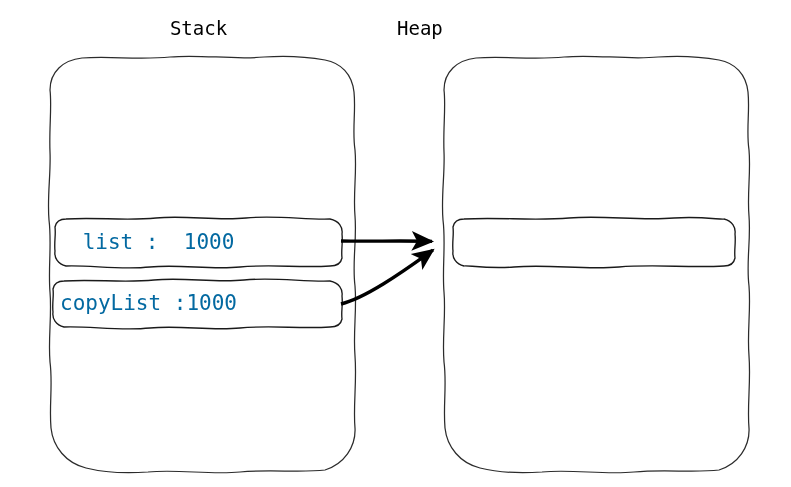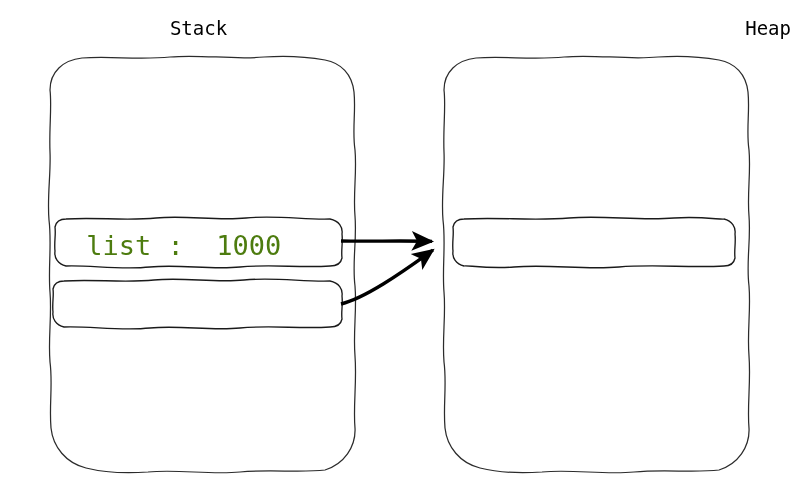--- a/index.html
+++ b/index.html
@@ -31,27 +31,27 @@
   .region-title {
     position: absolute;
     font-family: "DejaVu Sans Mono", monospace;
     font-size: 19px;
     color: #000000;
     white-space: pre;
     letter-spacing: 0px;
     line-height: 1;
   }
   #title-stack { left: 0px; top: 19px; width: 397px; text-align: center; }
-  #title-heap  { left: 397px; top: 19px; width: 394px; text-align: right; }
+  #title-heap  { left: 397px; top: 19px; width: 394px; text-align: left; }
 
   .slot-text {
     position: absolute;
     font-family: "DejaVu Sans Mono", monospace;
-    font-size: 27px;
-    color: #4d7c0f;
+    font-size: 21px;
+    color: #0369a1;
     white-space: pre;
     line-height: 1;
   }
   #text-list      { left: 70px;  top: 232px; }
   #text-copylist  { left: 60px;  top: 293px; }
   #text-heapval   { left: 519px; top: 232px; }
 
   .hit {
     position: absolute;
     background: transparent;
@@ -172,19 +172,20 @@
       <path fill="none" stroke="#000000" stroke-width="3.4" stroke-linecap="butt" marker-end="url(#arrowhead)" d="M 341,241 C 371,241.6 401,240.5 432,241.4"></path>
     </g>
 
     <g>
       <path fill="none" stroke="#000000" stroke-width="3.4" stroke-linecap="butt" marker-end="url(#arrowhead)" d="M 341,304 C 365,298 400,274 433,250"></path>
     </g>
   </svg>
 
   <div class="slot-text" id="text-list"> list :  1000</div>
 
+  <div class="slot-text" id="text-copylist">copyList :1000</div>
 
 
   <div class="hit" style="left:54px; top:218px; width:289px; height:49px;"></div>
   <div class="hit" style="left:52px; top:280px; width:291px; height:48px;"></div>
   <div class="hit" style="left:452px; top:218px; width:284px; height:49px;"></div>
 
 </div>
 
 </body></html>

